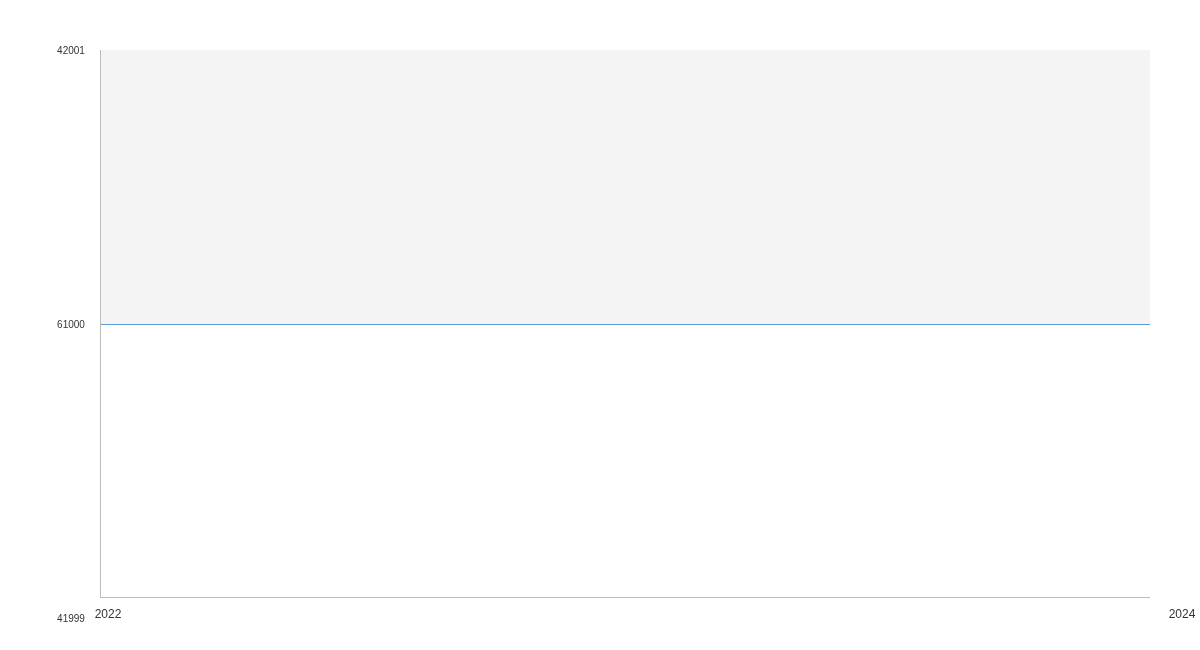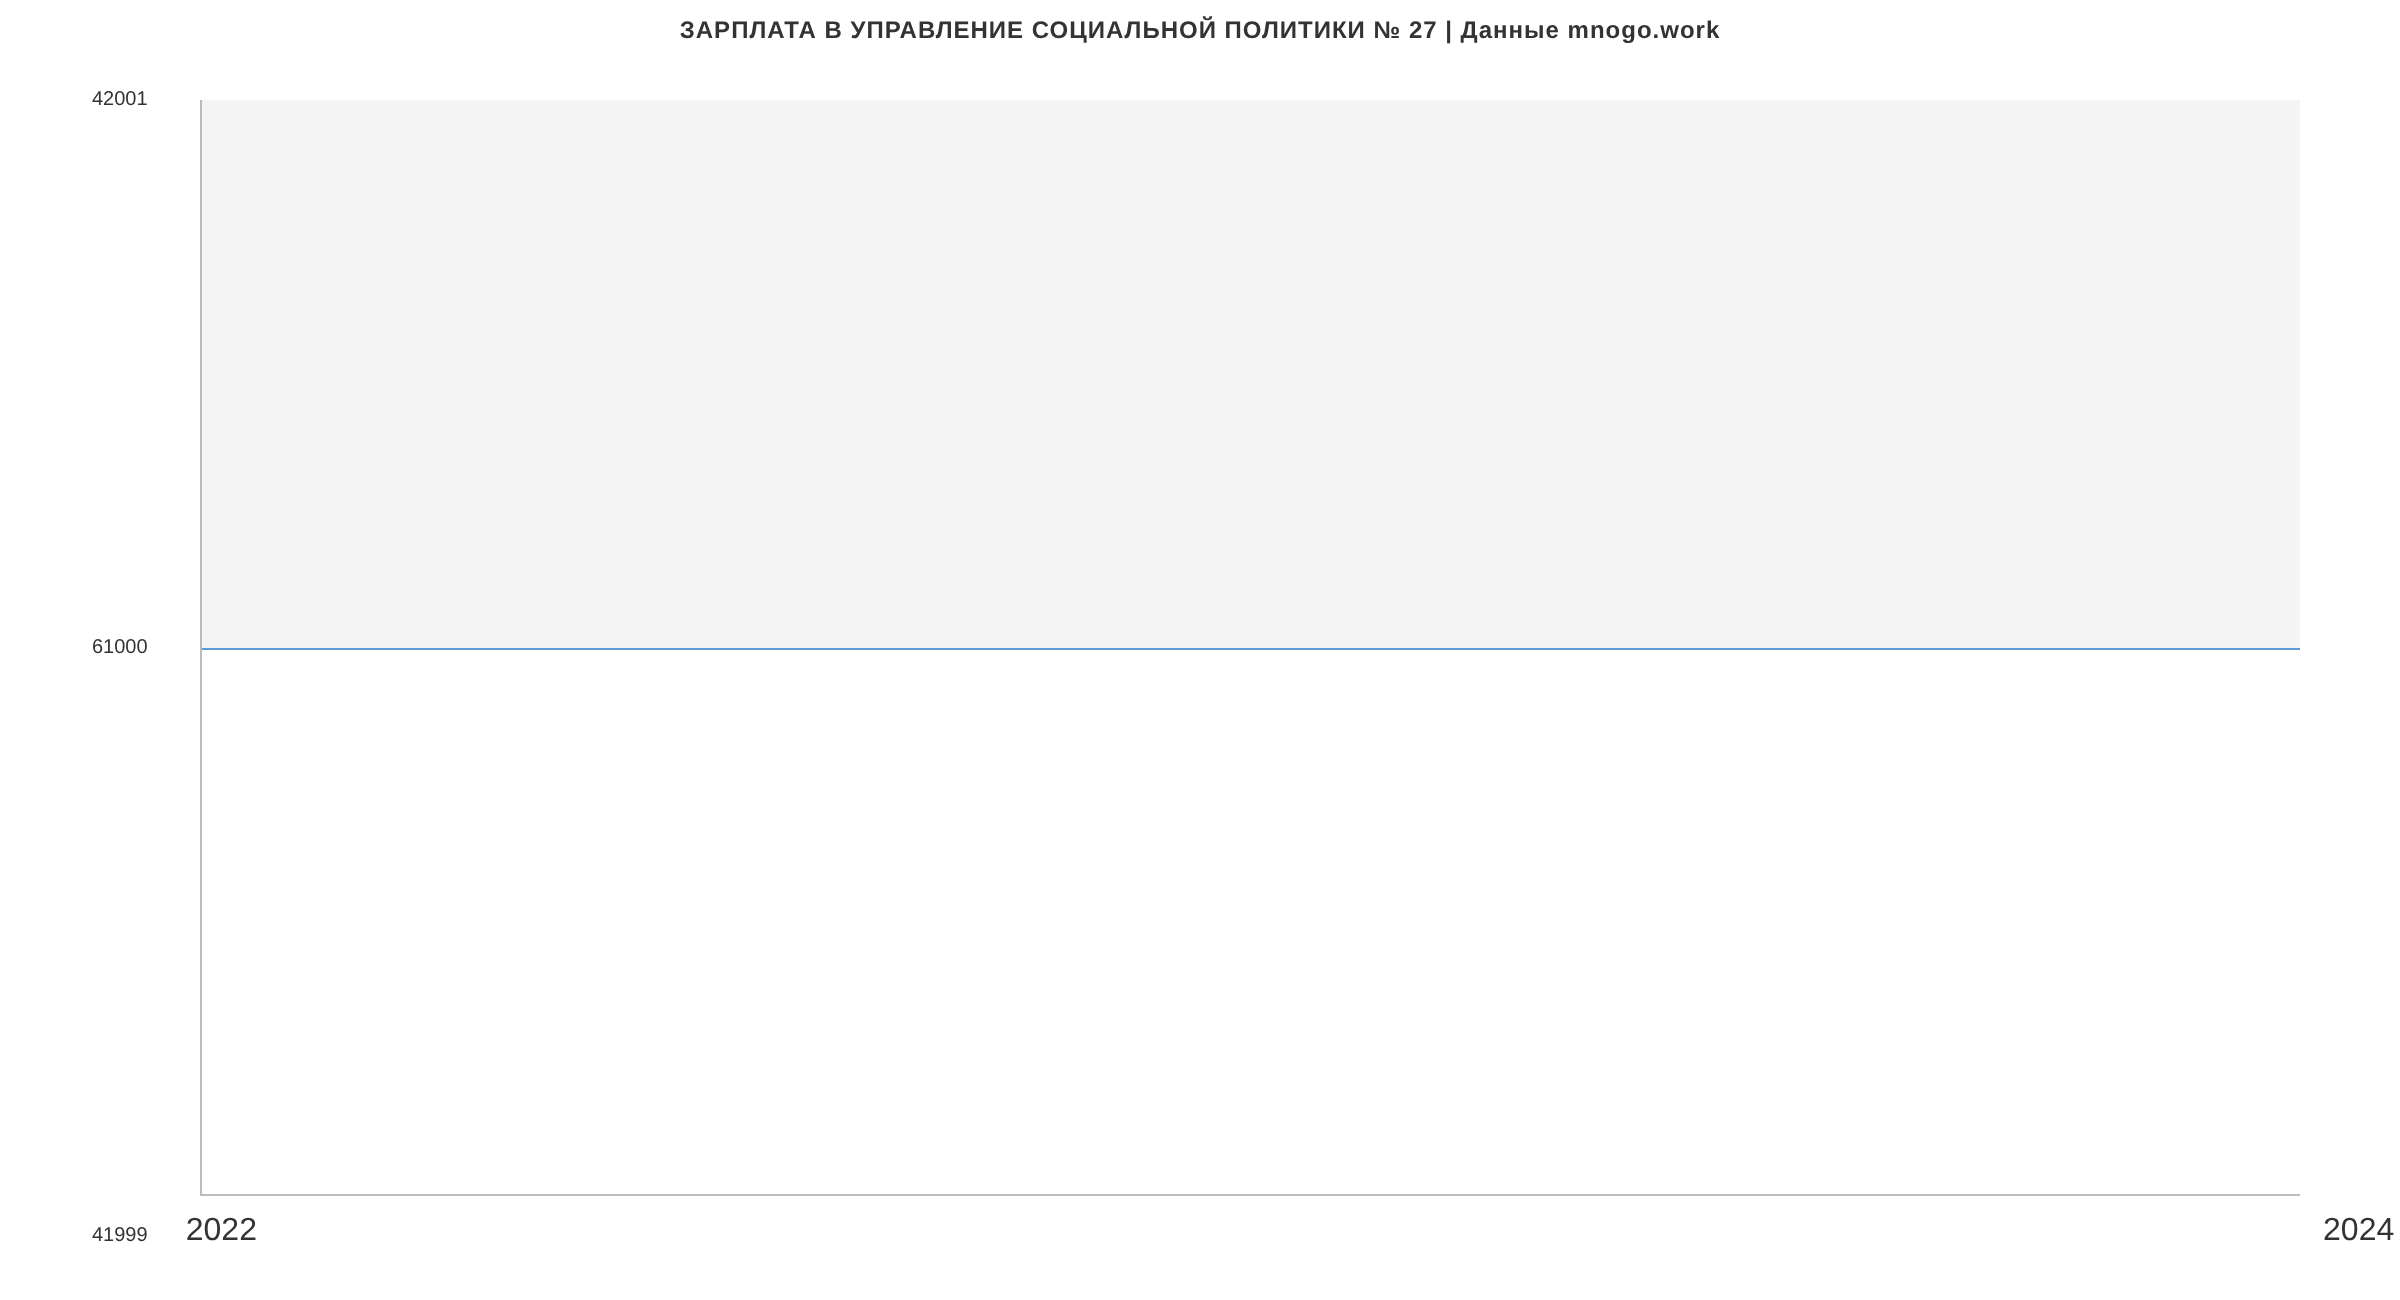--- a/index.html
+++ b/index.html
@@ -56,42 +56,41 @@
       left: 0;
       width: 100%;
       height: 0;
       border-top: 1.5px solid #5b9bd5;
     }
     .y-tick {
       position: absolute;
       right: 1104px;
       font-size: 10px;
       color: #333;
-      text-align: left;
+      text-align: center;
       transform: translateY(-50%);
       width: 50px;
     }
     .y-tick-0 { top: 618px; }
     .y-tick-1 { top: 324px; }
     .y-tick-2 { top: 50px; }
     .x-tick {
       position: absolute;
       top: 607px;
-      font-size: 16px;
+      font-size: 12px;
       color: #333;
       transform: translateX(-50%);
     }
     .x-tick-0 { left: 100px; transform: translateX(-20%); }
     .x-tick-1 { left: 1150px; transform: translateX(-80%); margin-left: 40px; }
   </style>
 </head>
 <body>
 
 <div class="chart-container">
-  <div class="chart-title">ЗАРПЛАТА В УПРАВЛЕНИЕ СОЦИАЛЬНОЙ ПОЛИТИКИ № 27 | Данные mnogo.work</div>
 
   <div class="plot-area">
     <div class="plot-upper"></div>
     <div class="data-line"></div>
   </div>
 
   <div class="y-tick y-tick-0">41999</div>
   <div class="y-tick y-tick-1">61000</div>
   <div class="y-tick y-tick-2">42001</div>
 

